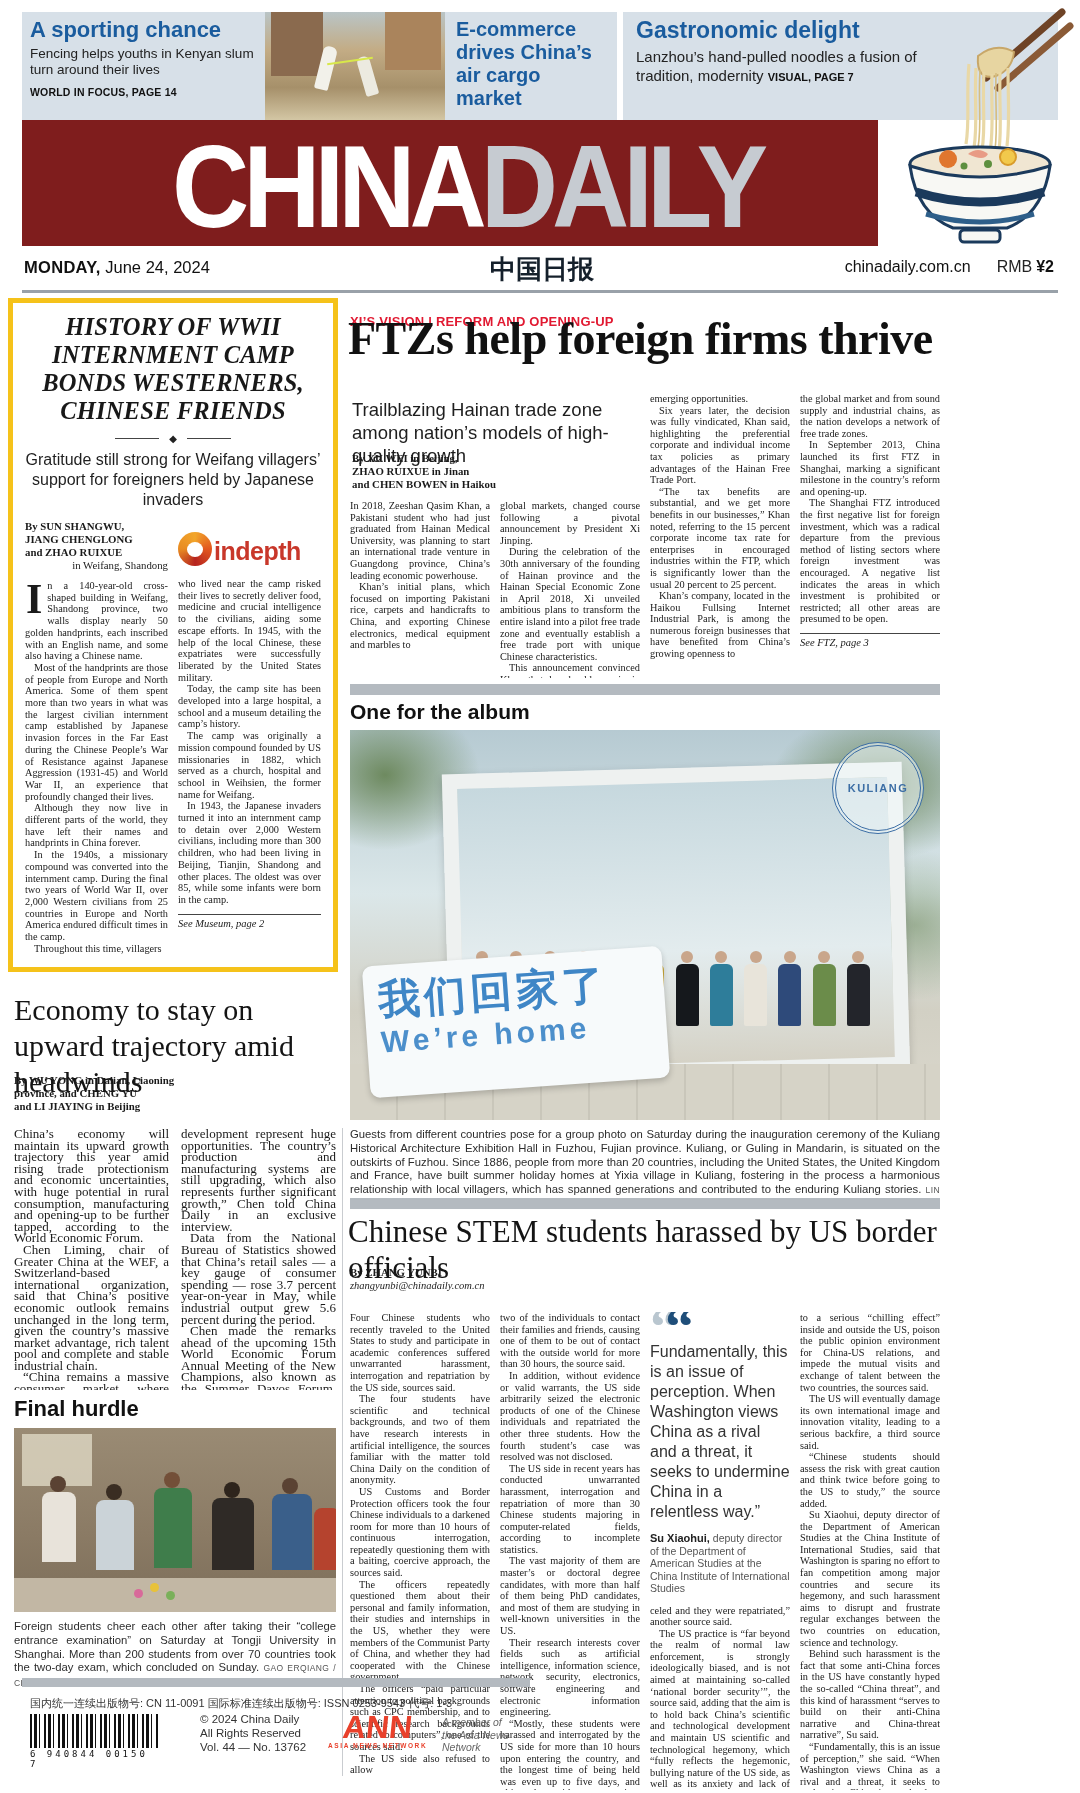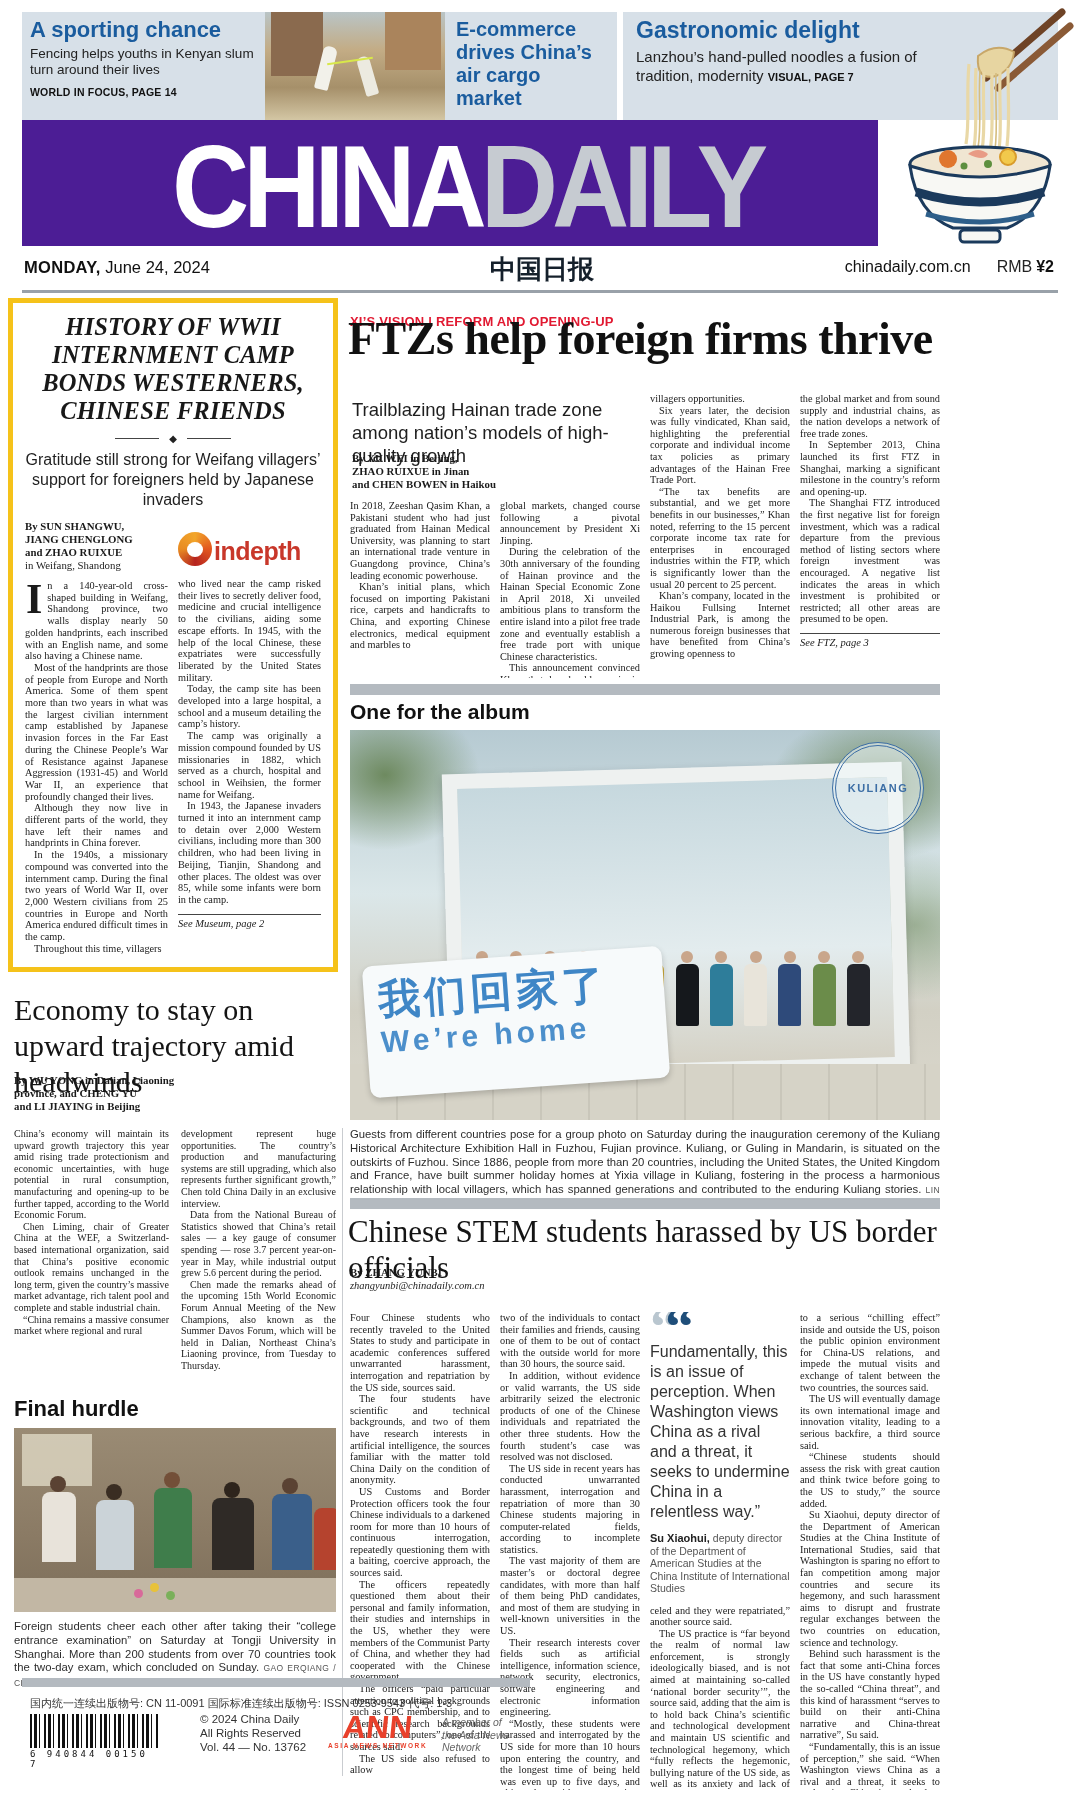--- a/index.html
+++ b/index.html
@@ -23,21 +23,21 @@
   .blade{left:62px;top:48px;width:46px;height:2px;background:#d8e84a;transform:rotate(-8deg);}
   .t2{left:434px;top:6px;width:155px;}
   .t2 .t-title{font-size:20px;line-height:23px;}
   .t-gap{left:595px;top:0;width:6px;height:108px;background:#fff;}
   .t3{left:614px;top:6px;width:300px;}
   .t3 .t-title{font-size:23px;line-height:25px;}
   .t3 .t-text{font-size:15px;line-height:19px;}
   .t-kicker-inline{font-weight:bold;font-size:11px;color:#111;}
 
   
-  .masthead{left:22px;top:120px;width:856px;height:126px;background:#4c1d95;}
+  .masthead{left:22px;top:120px;width:856px;height:126px;background:#7f1d1d;}
   .mh-title{position:absolute;left:150px;top:-2px;font-family:"Liberation Sans",sans-serif;
             font-weight:bold;font-size:107px;letter-spacing:-6px;transform:scaleY(1.1);transform-origin:left top;white-space:nowrap;}
   .mh-china{color:#ffffff;}
   .mh-daily{color:#c6cbd1;}
   .noodle-svg{left:880px;top:6px;width:195px;height:242px;z-index:5;}
 
   
   .date-row{left:22px;top:252px;width:1036px;height:34px;font-family:"Liberation Sans",sans-serif;}
   .d-left{position:absolute;left:2px;top:6px;font-size:16.5px;color:#111;}
   .d-left b{letter-spacing:.3px;}
@@ -47,21 +47,21 @@
   .d-price{font-weight:bold;font-size:16px;margin-left:4px;}
   .main-divider{left:22px;top:290px;width:1036px;height:3px;background:#99a1a9;}
 
   
   .bcol{position:absolute;width:140px;font-size:10.3px;line-height:11.6px;text-align:justify;overflow:hidden;}
   .bcol p{margin:0;text-indent:9px;}
   .bcol p:first-child{text-indent:0;}
   .dropcap p:first-child::first-letter{float:left;font-size:42px;line-height:33px;padding:3px 5px 0 1px;font-weight:bold;}
   .byline{font-size:10.8px;line-height:13px;}
   .b-names{font-weight:bold;white-space:pre-line;}
-  .b-loc{color:#222;}
+  .b-loc{color:#222;text-align:right;}
   .see-ref{border-top:1px solid #444;margin-top:8px;padding-top:3px;font-style:italic;font-size:10.5px;}
   .graybar{background:#b4bac0;height:11px;}
   .caption{font-family:"Liberation Sans",sans-serif;font-size:11.3px;line-height:13.8px;color:#2d2d2d;text-align:justify;}
   .credit{font-size:8.5px;color:#555;letter-spacing:.4px;text-transform:uppercase;}
 
   
   .wwii-box{left:8px;top:298px;width:330px;height:674px;border:5px solid #f5c21a;background:#fff;box-sizing:border-box;padding:10px 12px;overflow:hidden;}
   .wwii-headline{font-style:italic;font-weight:bold;font-size:24.5px;line-height:28px;text-align:center;color:#181818;letter-spacing:.2px;}
   .orn{display:flex;align-items:center;justify-content:center;margin:8px 0 6px 0;}
   .orn .line{width:44px;height:1px;background:#444;}
@@ -120,21 +120,21 @@
   .quote-text{font-family:"Liberation Sans",sans-serif;font-size:16px;line-height:20px;color:#333;text-align:left;text-indent:0 !important;}
   .quote-attr{margin-top:10px;margin-bottom:10px;font-family:"Liberation Sans",sans-serif;font-size:10.5px;line-height:12.5px;color:#555;text-align:left;}
   .quote-attr b{color:#222;font-size:11px;}
   .s3 .cont{position:static;width:140px;}
 
   
   .eco-headline{left:14px;top:992px;width:324px;font-size:30px;line-height:36px;color:#141414;}
   .eco-byline{left:14px;top:1074px;width:220px;}
   .e1{left:14px;top:1128px;width:155px;height:262px;}
   .e2{left:181px;top:1128px;width:155px;height:262px;}
-  .e1,.e2{position:absolute;font-size:10px;line-height:11.6px;text-align:justify;overflow:hidden;}
+  .e1,.e2{position:absolute;font-size:13px;line-height:11.6px;text-align:justify;overflow:hidden;}
   .e1 p,.e2 p{margin:0;text-indent:9px;}
   .e1 p:first-child,.e2 p:first-child{text-indent:0;}
 
   
   .final-header{left:14px;top:1396px;font-family:"Liberation Sans",sans-serif;font-weight:bold;font-size:22px;color:#111;}
   .final-photo{left:14px;top:1428px;width:322px;height:184px;overflow:hidden;background:linear-gradient(180deg,#9a8b74 0%,#8a7a64 60%,#7c6e5a 100%);}
   .window{position:absolute;left:8px;top:6px;width:70px;height:52px;background:#ded8c4;opacity:.8;}
   .ph .head2{position:absolute;width:16px;height:16px;border-radius:50%;background:#5a4233;}
   .torso2{position:absolute;border-radius:8px 8px 0 0;}
   .deskband{position:absolute;left:0;bottom:0;width:100%;height:34px;background:#c2b7a4;}
@@ -274,21 +274,21 @@
   <div class="bcol c1">
       <p>In 2018, Zeeshan Qasim Khan, a Pakistani student who had just graduated from Hainan Medical University, was planning to start an international trade venture in Guangdong province, China’s leading economic powerhouse.</p>
       <p>Khan’s initial plans, which focused on importing Pakistani rice, carpets and handicrafts to China, and exporting Chinese electronics, medical equipment and marbles to</p>
     </div>
   <div class="bcol c2">
       <p>global markets, changed course following a pivotal announcement by President Xi Jinping.</p>
       <p>During the celebration of the 30th anniversary of the founding of Hainan province and the Hainan Special Economic Zone in April 2018, Xi unveiled ambitious plans to transform the entire island into a pilot free trade zone and eventually establish a free trade port with unique Chinese characteristics.</p>
       <p>This announcement convinced Khan that he should remain in Hainan and capitalize on the</p>
     </div>
   <div class="bcol c3">
-      <p>villagers opportunities.</p>
+      <p>emerging opportunities.</p>
       <p>Six years later, the decision was fully vindicated, Khan said, highlighting the preferential corporate and individual income tax policies as primary advantages of the Hainan Free Trade Port.</p>
       <p>“The tax benefits are substantial, and we get more benefits in our businesses,” Khan noted, referring to the 15 percent corporate income tax rate for enterprises in encouraged industries within the FTP, which is significantly lower than the usual 20 percent to 25 percent.</p>
       <p>Khan’s company, located in the Haikou Fullsing Internet Industrial Park, is among the numerous foreign businesses that have benefited from China’s growing openness to</p>
     </div>
   <div class="bcol c4">
     <div>
         <p>the global market and from sound supply and industrial chains, as the nation develops a network of free trade zones.</p>
         <p>In September 2013, China launched its first FTZ in Shanghai, marking a significant milestone in the country’s reform and opening-up.</p>
         <p>The Shanghai FTZ introduced the first negative list for foreign investment, which was a radical departure from the previous method of listing sectors where foreign investment was encouraged. A negative list indicates the areas in which investment is prohibited or restricted; all other areas are presumed to be open.</p>
       </div>

